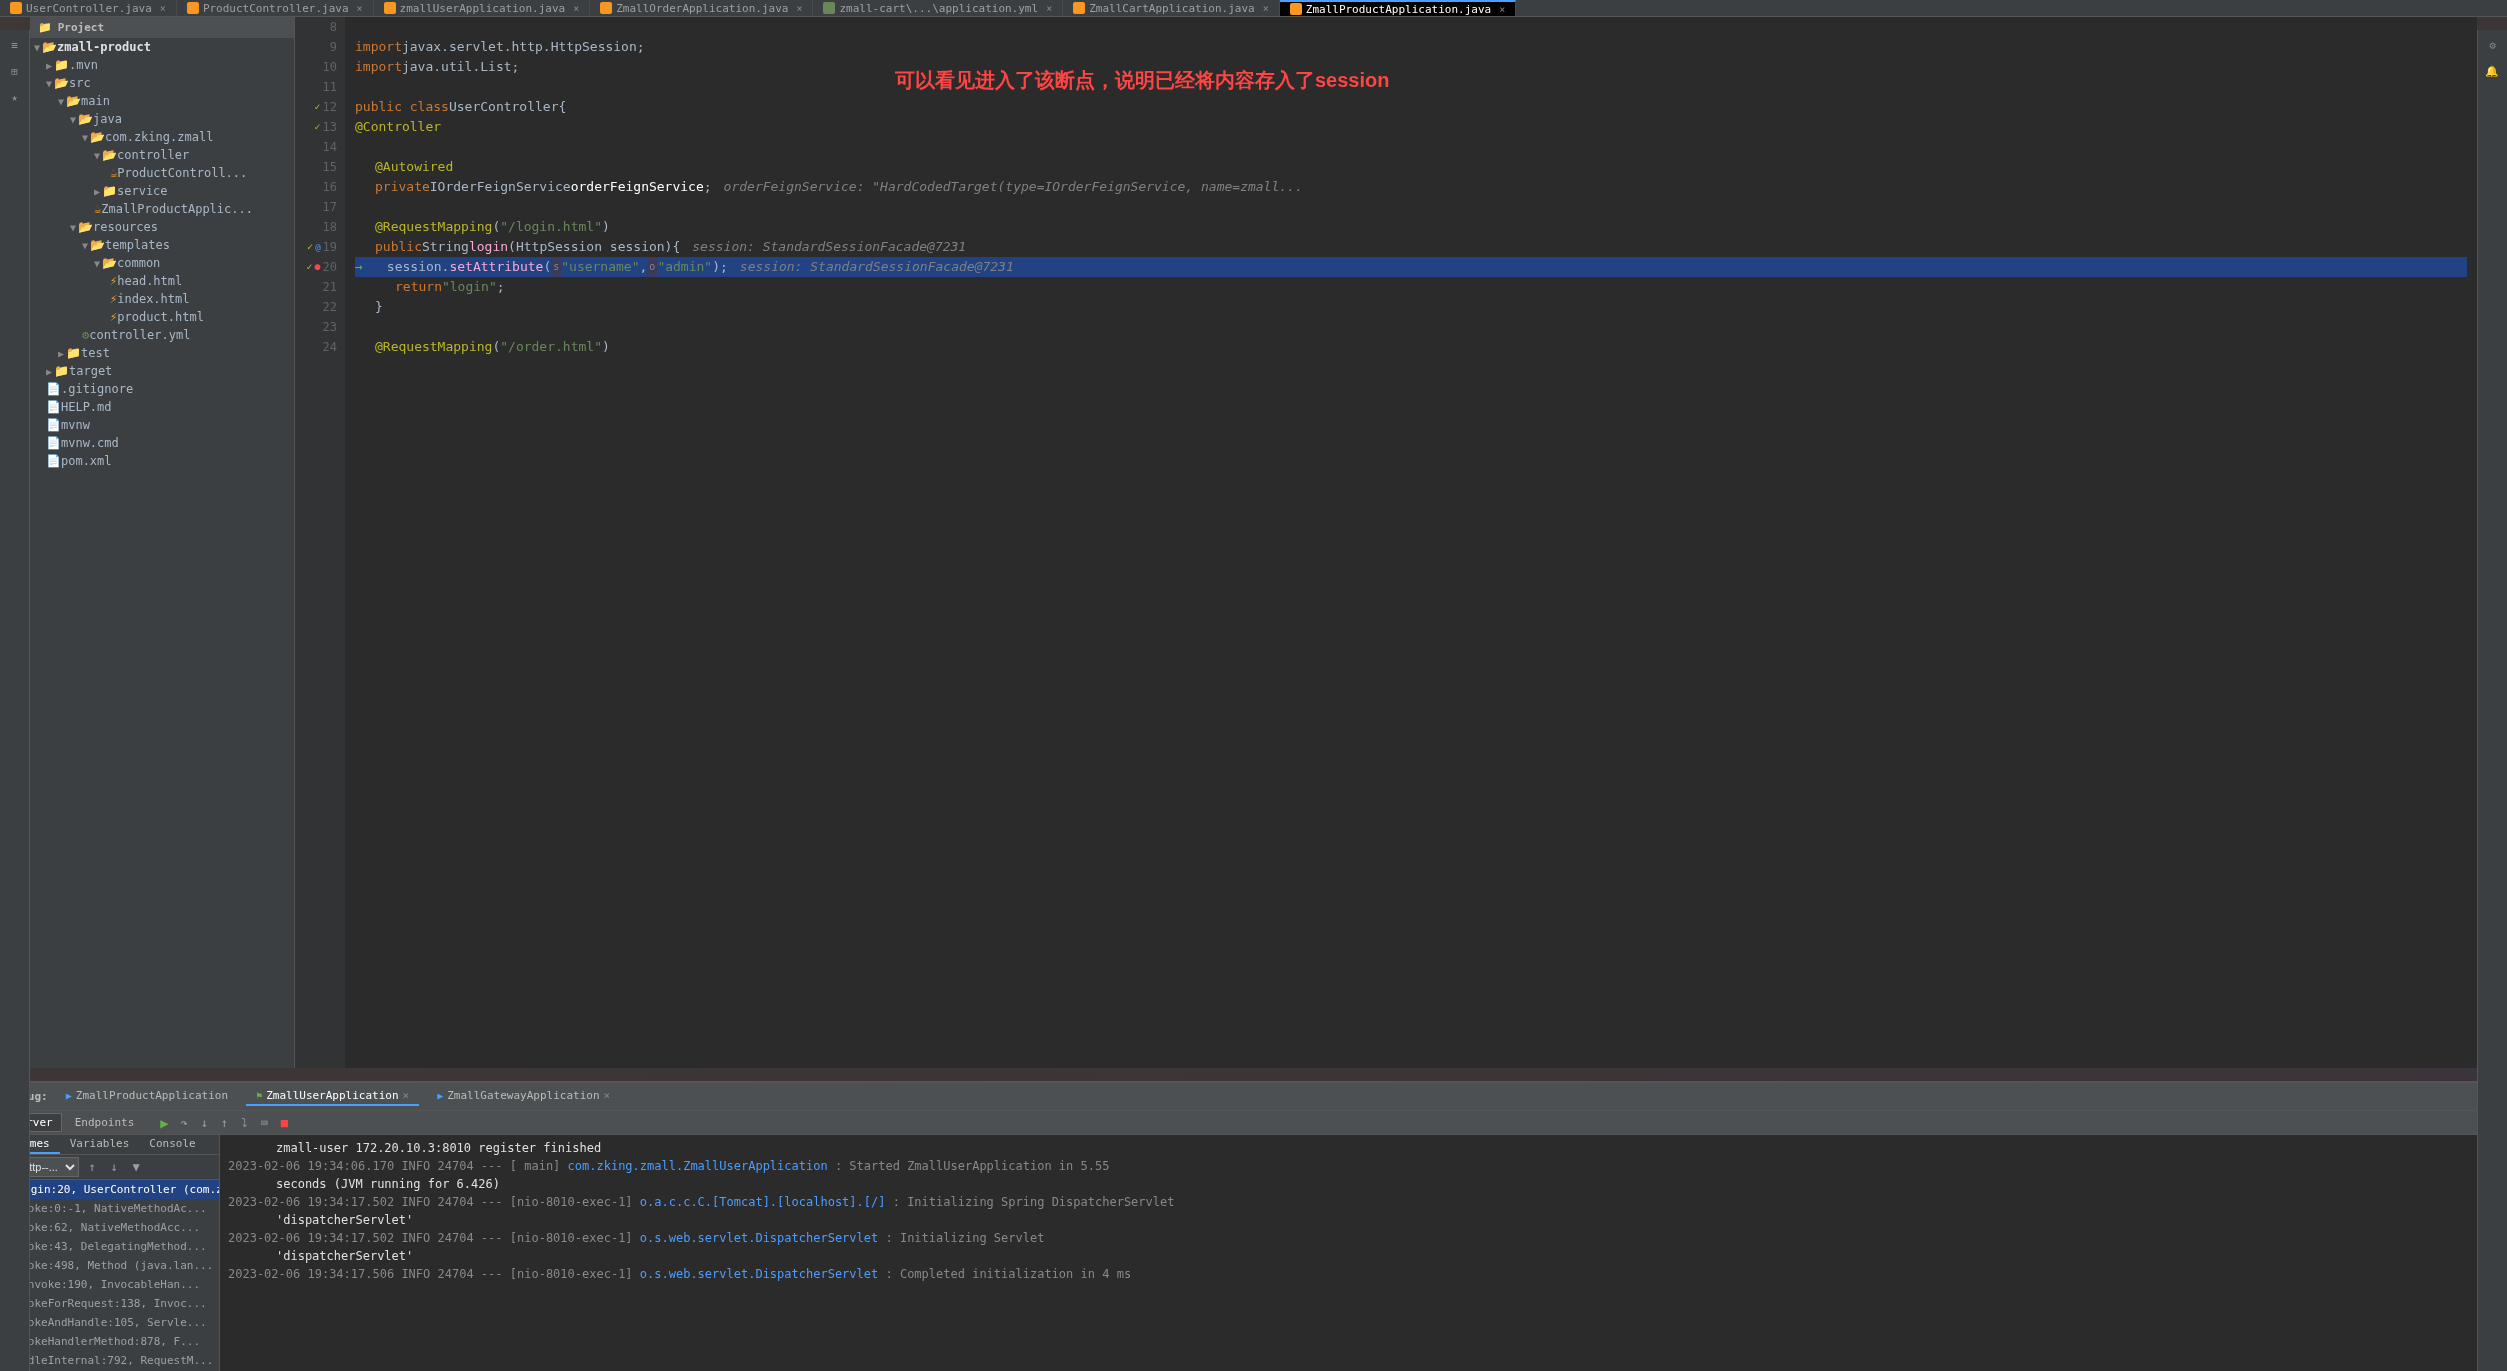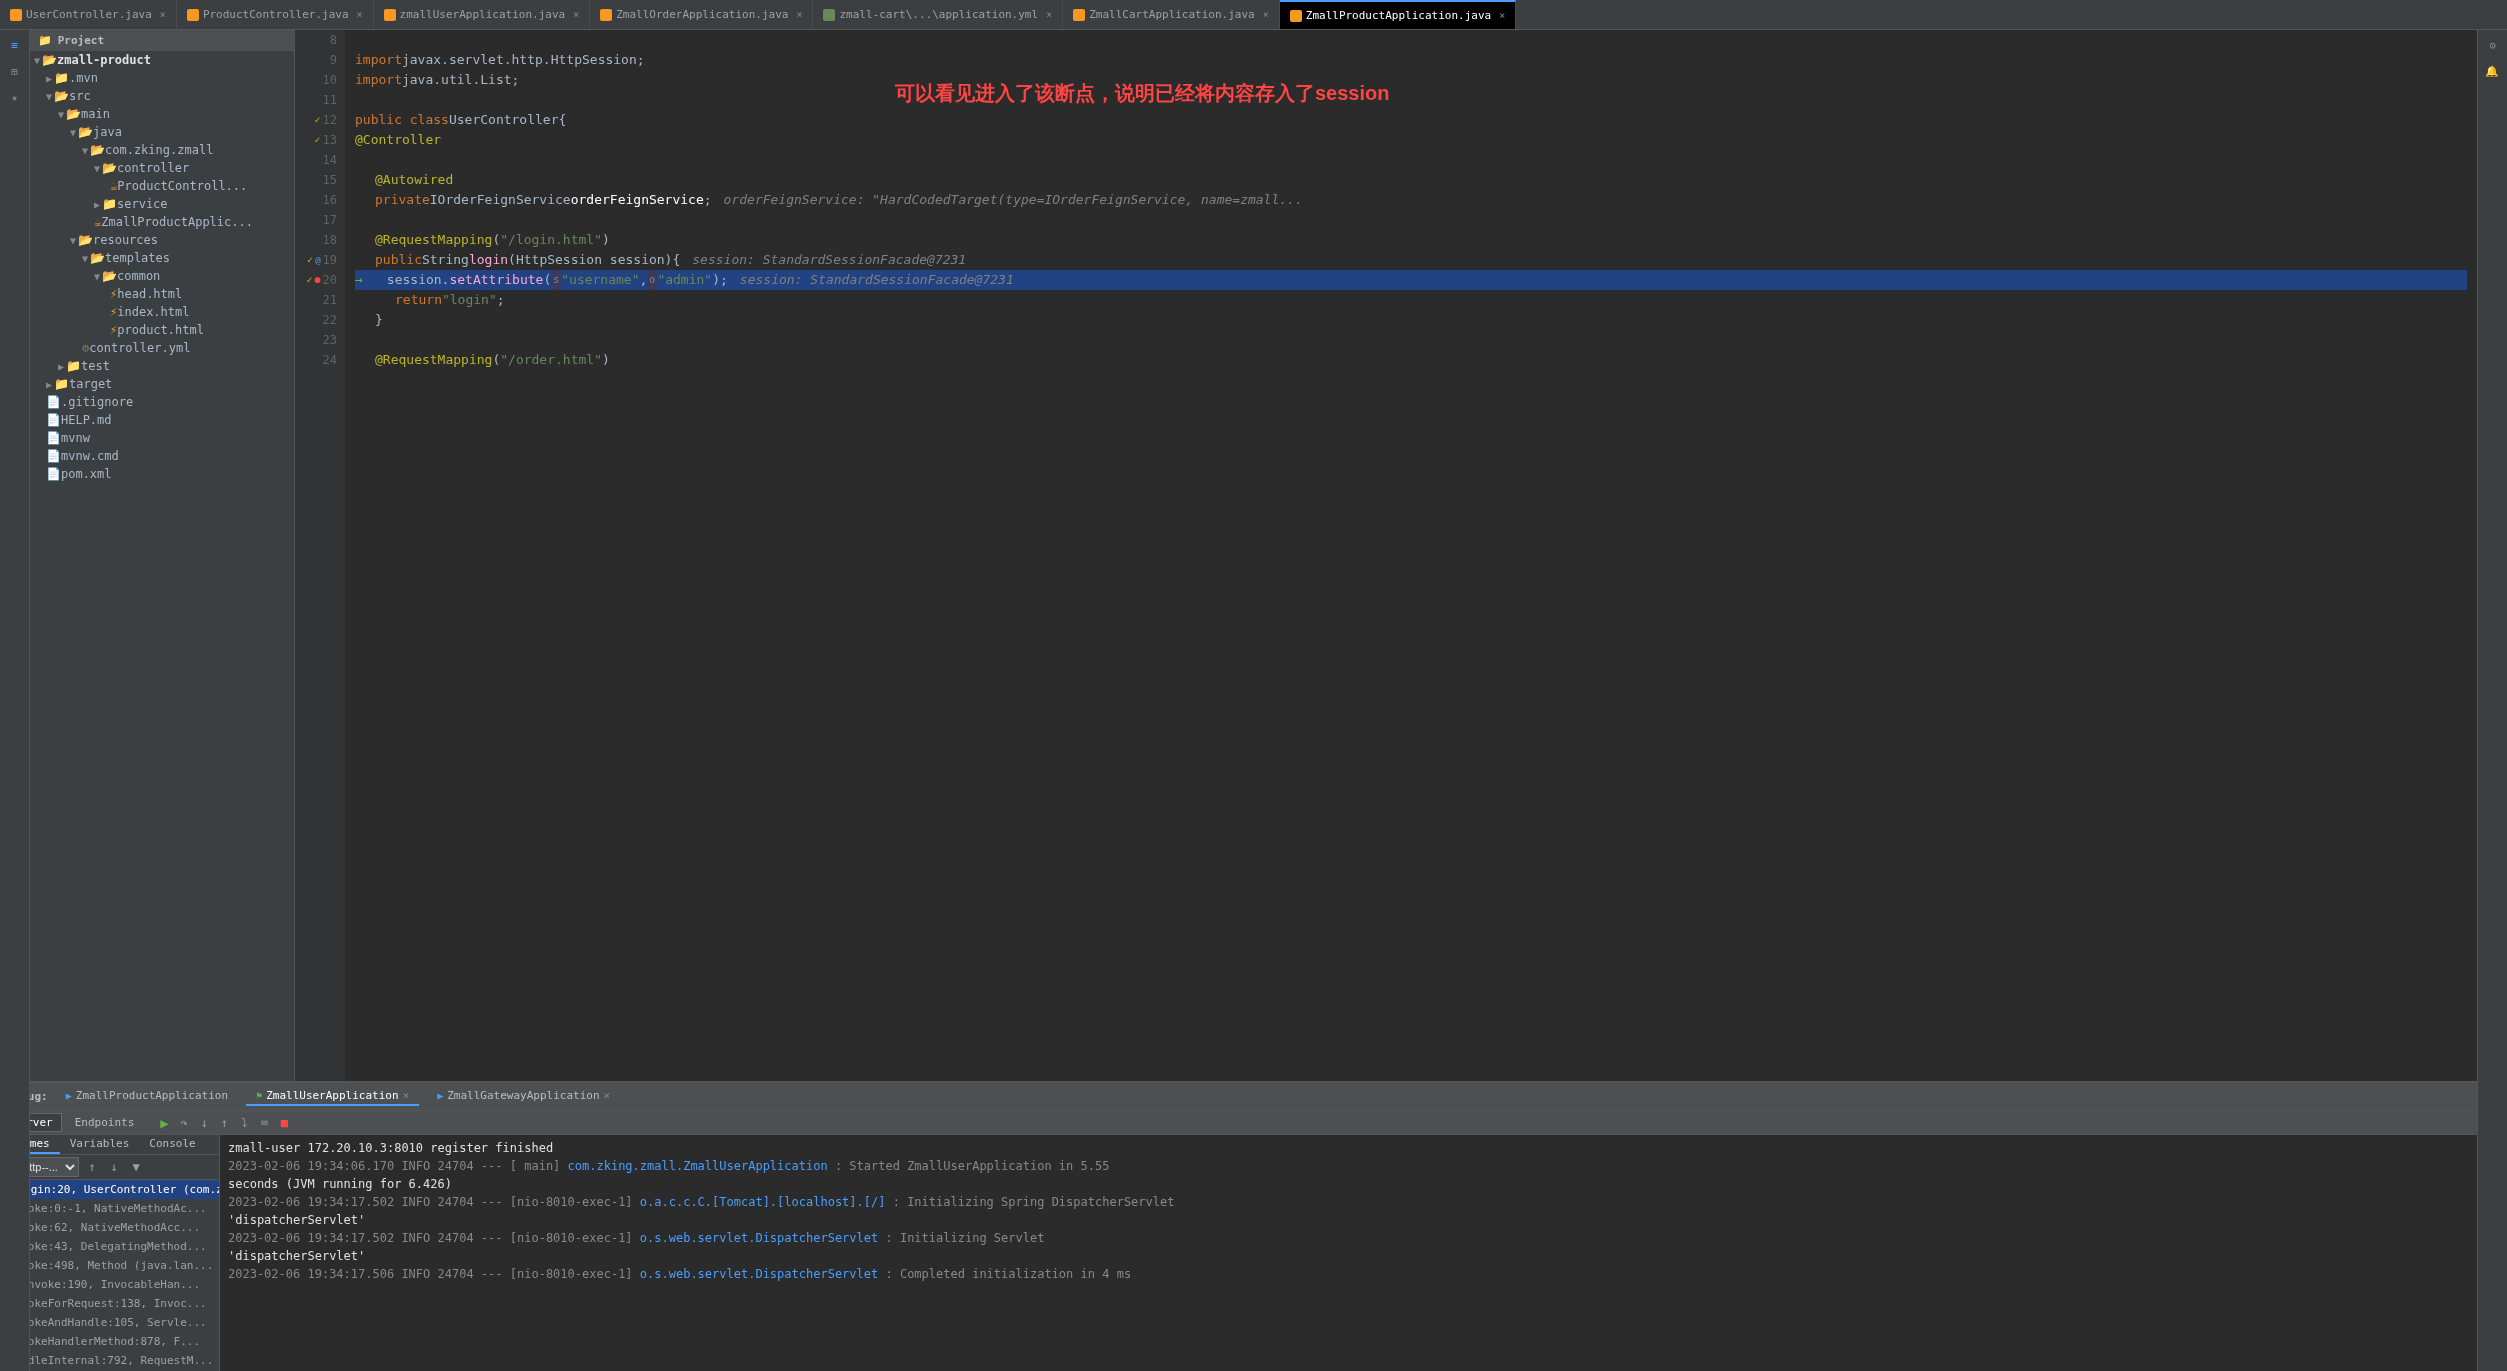--- a/index.html
+++ b/index.html
@@ -24,21 +24,21 @@
     }
 
     
     .tab-bar {
       position: relative;
       z-index: 10;
       display: flex;
       align-items: stretch;
       background: #3c3f41;
       border-bottom: 1px solid #555;
-      height: 30px;
+      height: 17px;
       overflow: hidden;
     }
     .tab {
       display: flex;
       align-items: center;
       padding: 0 10px;
       font-size: 11px;
       color: #9da0a2;
       border-right: 1px solid #4a4a4a;
       cursor: pointer;
@@ -265,21 +265,21 @@
       padding: 4px 8px;
       background: #2b2b2b;
     }
 
     .console-line {
       line-height: 18px;
       white-space: nowrap;
     }
     .console-blue { color: #4a9eff; }
     .console-gray { color: #888; }
-    .console-white { color: #e0e0e0; }
+    .console-white { color: #e0e0e0; margin-left: 48px; }
 
     .server-tabs {
       display: flex;
       align-items: center;
       padding: 2px 4px;
       gap: 4px;
       background: #4c5052;
       border-bottom: 1px solid #555;
     }
 

